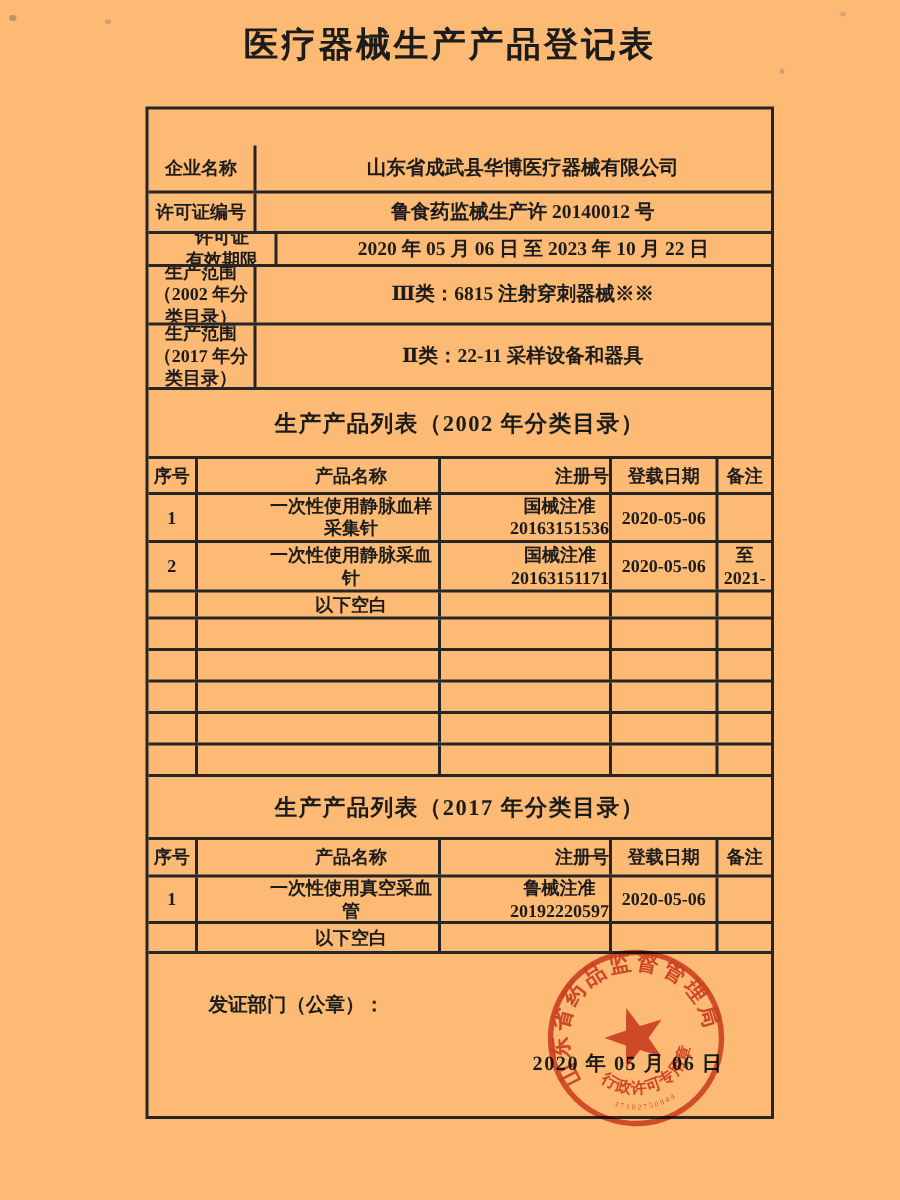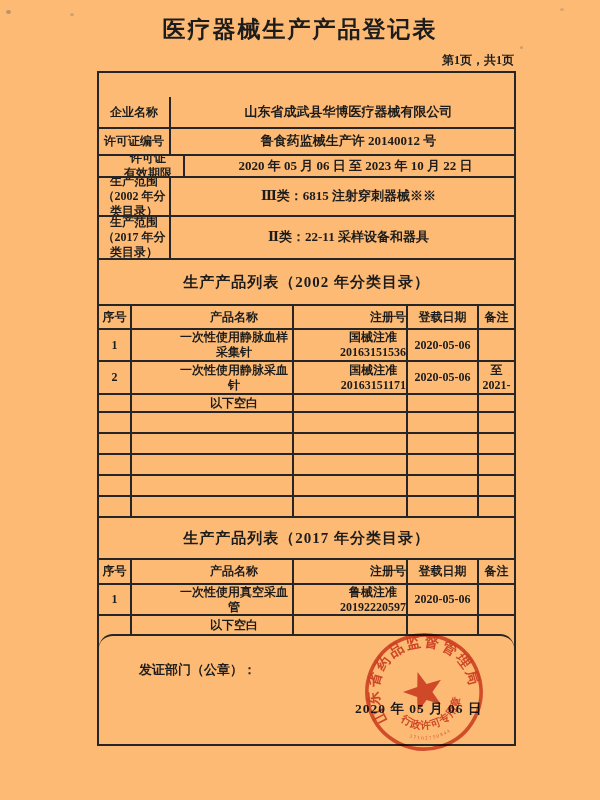--- a/index.html
+++ b/index.html
@@ -65,21 +65,21 @@
     border-top:2px solid #262626;box-sizing:border-box;
   }
 
   
   .c-no{width:33px;flex:0 0 auto;}
   .c-name{width:118px;flex:0 0 auto;margin-left:44px;}
   .c-reg{width:114px;flex:0 0 auto;justify-content:flex-end;}
   .c-date{width:71px;flex:0 0 auto;}
   .c-note{flex:1;}
 
-  .footer-row{position:relative;border-top:2px solid #262626;box-sizing:border-box;border-radius:14px;}
+  .footer-row{position:relative;border-top:2px solid #262626;box-sizing:border-box;}
   .issuer{position:absolute;left:40px;top:25px;font-size:13px;font-weight:700;}
   .stamp-date{
     position:absolute;left:256px;top:64px;font-size:13.5px;font-weight:700;
     letter-spacing:1px;z-index:3;
   }
 
   .seal{
     position:absolute;left:344px;top:612px;width:160px;height:160px;
     transform:rotate(-18deg);
     opacity:.85;mix-blend-mode:multiply;z-index:6;
@@ -90,21 +90,20 @@
 <body>
 
 <div class="page">
 
   <div class="speck s1"></div>
   <div class="speck s2"></div>
   <div class="speck s3"></div>
   <div class="speck s4"></div>
 
   <h1 class="doc-title">医疗器械生产产品登记表</h1>
-  <div class="page-info">第1页，共1页</div>
 
   <div class="main-table">
 
     <div class="row info-row h-r1">
       <div class="cell label-cell">
           <span>企业名称</span>
         </div>
       <div class="cell value-cell">
           <span>山东省成武县华博医疗器械有限公司</span>
         </div>

